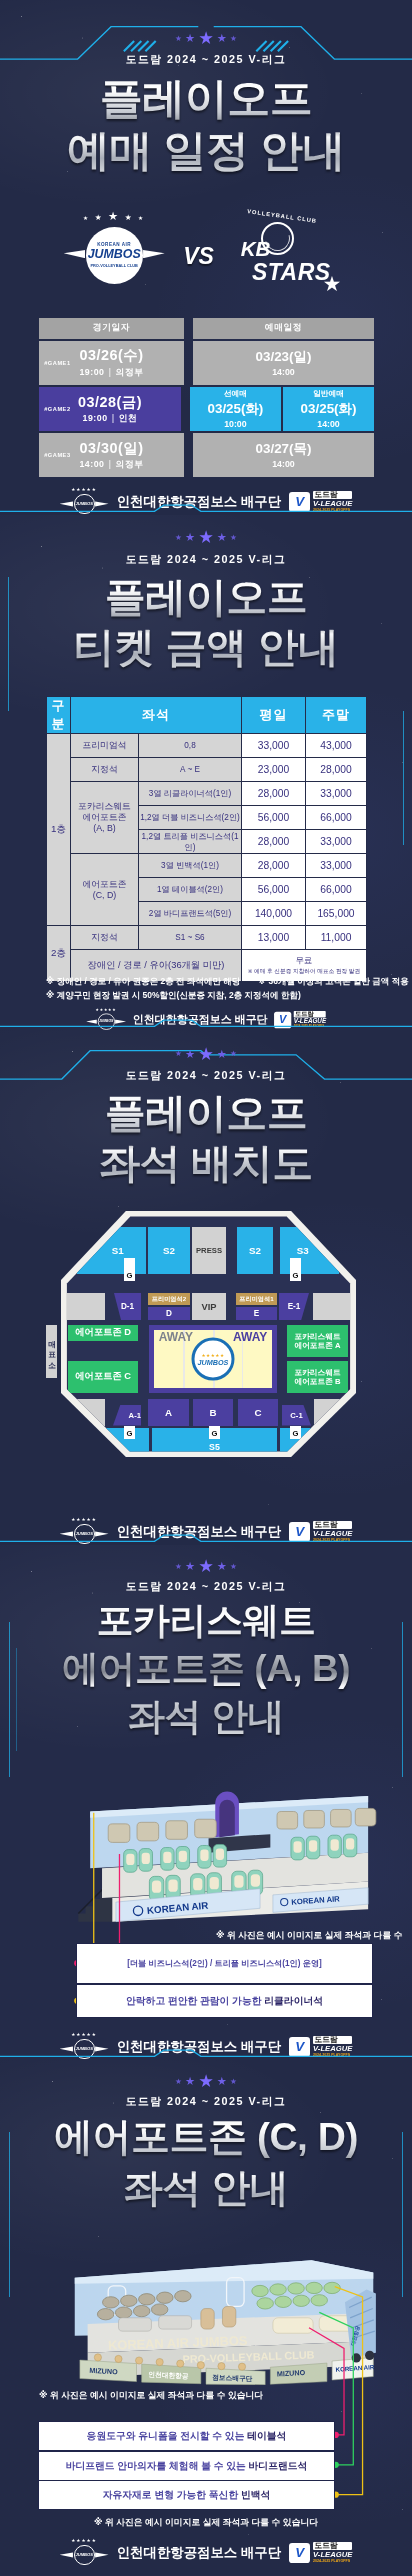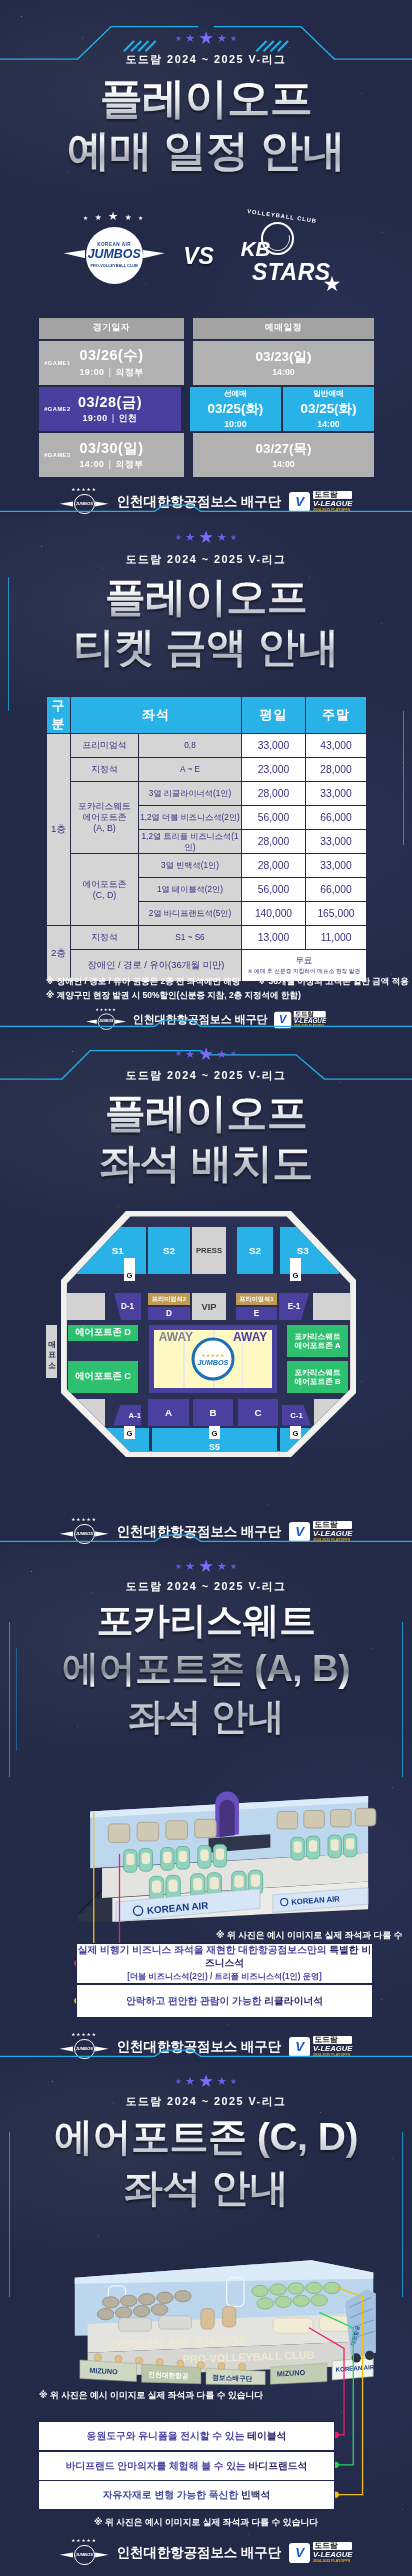--- a/index.html
+++ b/index.html
@@ -642,21 +642,20 @@
     <div class="caption" style="top:385px;left:216px;">※ 위 사진은 예시 이미지로 실제 좌석과 다를 수 있습니다</div>
 
     <svg class="cline-svg" width="412" height="515" viewBox="0 0 800 1000">
       <path d="M232,600 L232,812 L146,812" stroke="#ef1f6e" stroke-width="2.5" fill="none"></path>
       <circle cx="150" cy="812" r="6" fill="#ef1f6e"></circle>
       <path d="M182,520 L182,885 L146,885" stroke="#eec116" stroke-width="2.5" fill="none"></path>
       <circle cx="150" cy="885" r="6" fill="#eec116"></circle>
     </svg>
 
     <div class="callout" style="top:398px;height:41px;">
-      <div><span>실제 비행기 비즈니스 좌석을 재현한 대한항공점보스만의 </span><b>특별한 비즈니스석</b></div>
       <div class="sub">[더블 비즈니스석(2인) / 트리플 비즈니스석(1인) 운영]</div>
     </div>
     <div class="callout" style="top:439px;height:34px;">
       <div><span>안락하고 편안한 관람이 가능한 </span><b>리클라이너석</b></div>
     </div>
 
     <div class="footer" style="top:487px;">
       <div class="mini-logo">
           <div class="mini-stars">★★★★★</div>
           <div class="wing l"></div>

